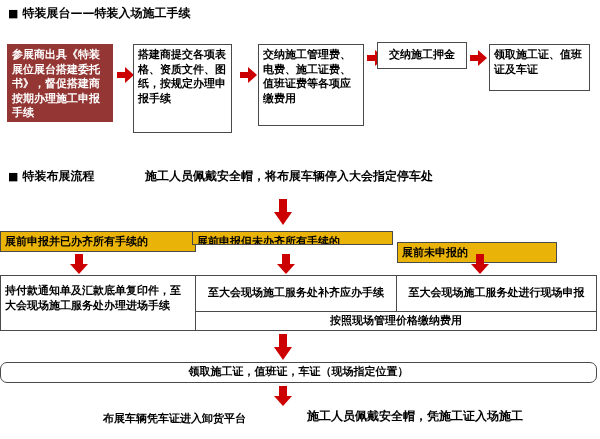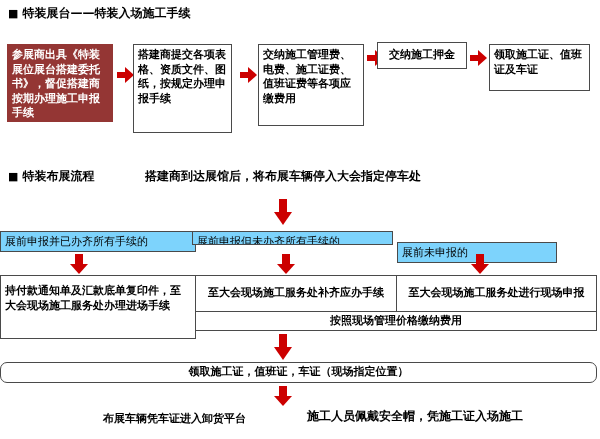--- a/index.html
+++ b/index.html
@@ -24,22 +24,22 @@
     position:absolute;border:1px solid var(--box_border,#4a4a4a);
     font-size:11px;font-weight:bold;line-height:14.5px;
     padding:3px 4px;background:#ffffff;
   }
   .box.hl{background:var(--highlight_bg,#943634);color:var(--highlight_text,#fff);border-color:var(--highlight_bg,#943634);}
   .box.vcenter{display:flex;align-items:center;justify-content:center;text-align:left;}
   .box.no-left{border-left:none;}
   .box.no-top{border-top:none;}
   .cell{
     position:absolute;border:1px solid var(--box_border,#4a4a4a);
-    font-size:11px;font-weight:normal;line-height:19px;padding-left:4px;
-    background:#7dd3fc;white-space:nowrap;overflow:hidden;
+    font-size:11px;font-weight:bold;line-height:19px;padding-left:4px;
+    background:#eab308;white-space:nowrap;overflow:hidden;
   }
   .label{position:absolute;font-weight:bold;white-space:nowrap;}
   
   .arrow-right{position:absolute;width:17px;height:16px;}
   .ar-shaft{position:absolute;left:0;top:5px;width:8px;height:6px;background:var(--arrow_red,#cc0000);}
   .ar-head{position:absolute;left:8px;top:0;width:0;height:0;
     border-left:9px solid var(--arrow_red,#cc0000);
     border-top:8px solid transparent;border-bottom:8px solid transparent;}
   
   .arrow-down{position:absolute;width:18px;height:26px;}
@@ -86,21 +86,21 @@
   <div class="arrow-right" style="left:470px;top:50px;">
     <div class="ar-shaft"></div>
       <div class="ar-head"></div>
   </div>
 
   <div class="box" style="left:489px;top:44px;width:101px;height:47px;">领取施工证、值班证及车证</div>
 
   <div class="sec-title" style="left:8px;top:168px;">
     <span class="bullet">■</span><span>特装布展流程</span>
   </div>
-  <div class="subtitle" style="left:145px;top:168px;">搭建商到达展馆后，将布展车辆停入大会指定停车处</div>
+  <div class="subtitle" style="left:145px;top:168px;">施工人员佩戴安全帽，将布展车辆停入大会指定停车处</div>
 
   <div class="arrow-down" style="left:274px;top:199px;">
     <div class="ad-shaft"></div>
       <div class="ad-head"></div>
   </div>
 
   <div class="cell" style="left:0;top:231px;width:196px;height:21px;">展前申报并已办齐所有手续的</div>
   <div class="cell no-left" style="left:192px;top:231px;width:201px;height:14px;">展前申报但未办齐所有手续的</div>
   <div class="cell no-left" style="left:397px;top:242px;width:160px;height:21px;">展前未申报的</div>
 
@@ -110,21 +110,21 @@
   </div>
   <div class="arrow-down sm" style="left:277px;top:254px;">
     <div class="ad-shaft"></div>
       <div class="ad-head"></div>
   </div>
   <div class="arrow-down sm" style="left:471px;top:254px;">
     <div class="ad-shaft"></div>
       <div class="ad-head"></div>
   </div>
 
-  <div class="box" style="left:0;top:275px;width:196px;height:64px;padding-top:8px;">持付款通知单及汇款底单复印件，至大会现场施工服务处办理进场手续</div>
+  <div class="box" style="left:0;top:275px;width:196px;height:56px;padding-top:8px;">持付款通知单及汇款底单复印件，至大会现场施工服务处办理进场手续</div>
   <div class="box no-left vcenter" style="left:196px;top:275px;width:201px;height:37px;">至大会现场施工服务处补齐应办手续</div>
   <div class="box no-left vcenter" style="left:397px;top:275px;width:200px;height:37px;">至大会现场施工服务处进行现场申报</div>
 
   <div class="box no-left no-top vcenter" style="left:196px;top:312px;width:401px;height:19px;">按照现场管理价格缴纳费用</div>
 
   <div class="arrow-down" style="left:274px;top:334px;">
     <div class="ad-shaft"></div>
       <div class="ad-head"></div>
   </div>
 

